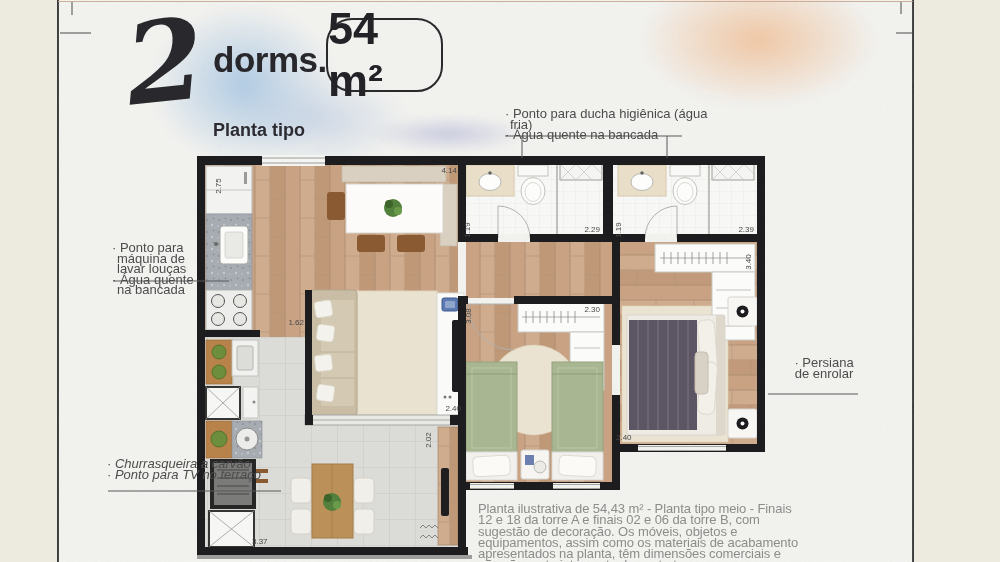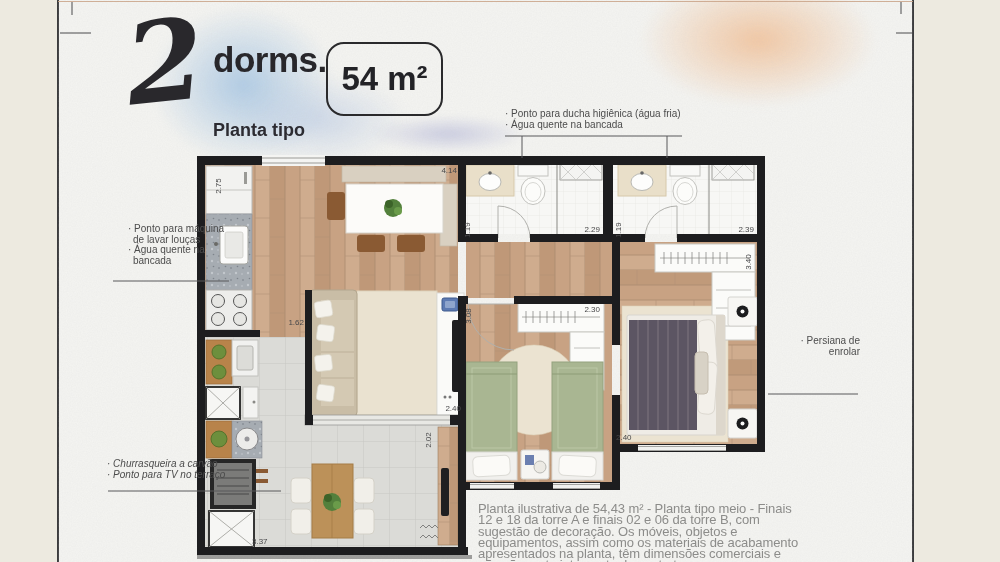--- a/index.html
+++ b/index.html
@@ -22,27 +22,27 @@
   svg text{font-family:"Liberation Sans",sans-serif;font-size:8px;fill:#48484a;}
   .big2{position:absolute;left:126px;top:6px;font-family:"DejaVu Serif",serif;
         font-style:italic;font-weight:700;font-size:112px;line-height:1;color:#29282c;
         transform:rotate(-6deg);}
   .dorms{position:absolute;left:213px;top:40px;font-size:35px;font-weight:800;
          letter-spacing:-.5px;color:#28272b;}
   .subt{position:absolute;left:216px;top:85px;font-size:17.5px;line-height:18px;
         font-weight:600;color:#38373b;}
   .ptipo{position:absolute;left:213px;top:120px;font-size:18px;font-weight:800;color:#2c2b31;}
   .badge{position:absolute;left:326px;top:18px;width:113px;height:70px;
-         border:2.5px solid #2a2a2c;border-radius:18px;display:flex;align-items:center;
-         justify-content:center;font-size:33px;font-weight:800;color:#232327;margin-top:24px;}
-  .note{position:absolute;font-size:10px;line-height:10.6px;color:#4c4c4c;}
+         border:2.5px solid #2a2a2c;border-radius:26px;display:flex;align-items:center;
+         justify-content:center;font-size:45px;font-weight:800;color:#232327;}
+  .note{position:absolute;font-size:13px;line-height:10.6px;color:#4c4c4c;}
   .note .it{text-indent:-5px;padding-left:5px;}
-  .note-kitchen{left:112px;top:224px;width:97px;margin-left:16px;}
+  .note-kitchen{left:112px;top:243px;width:97px;}
   .note-bath{left:505px;top:109px;width:210px;}
-  .note-suite{left:788px;top:336px;width:72px;text-align:right;}
+  .note-suite{left:788px;top:358px;width:72px;text-align:center;}
   .note-terrace{left:107px;top:459px;width:160px;font-style:italic;}
   .disclaimer{position:absolute;left:478px;top:503px;width:321px;font-size:13px;
         line-height:11.3px;color:#8c8c8a;letter-spacing:-.1px;}
 </style>
 </head>
 <body>
 
 <div class="paper"></div>
 <div class="blob blob-blue"></div>
 <div class="blob blob-blue2"></div>

